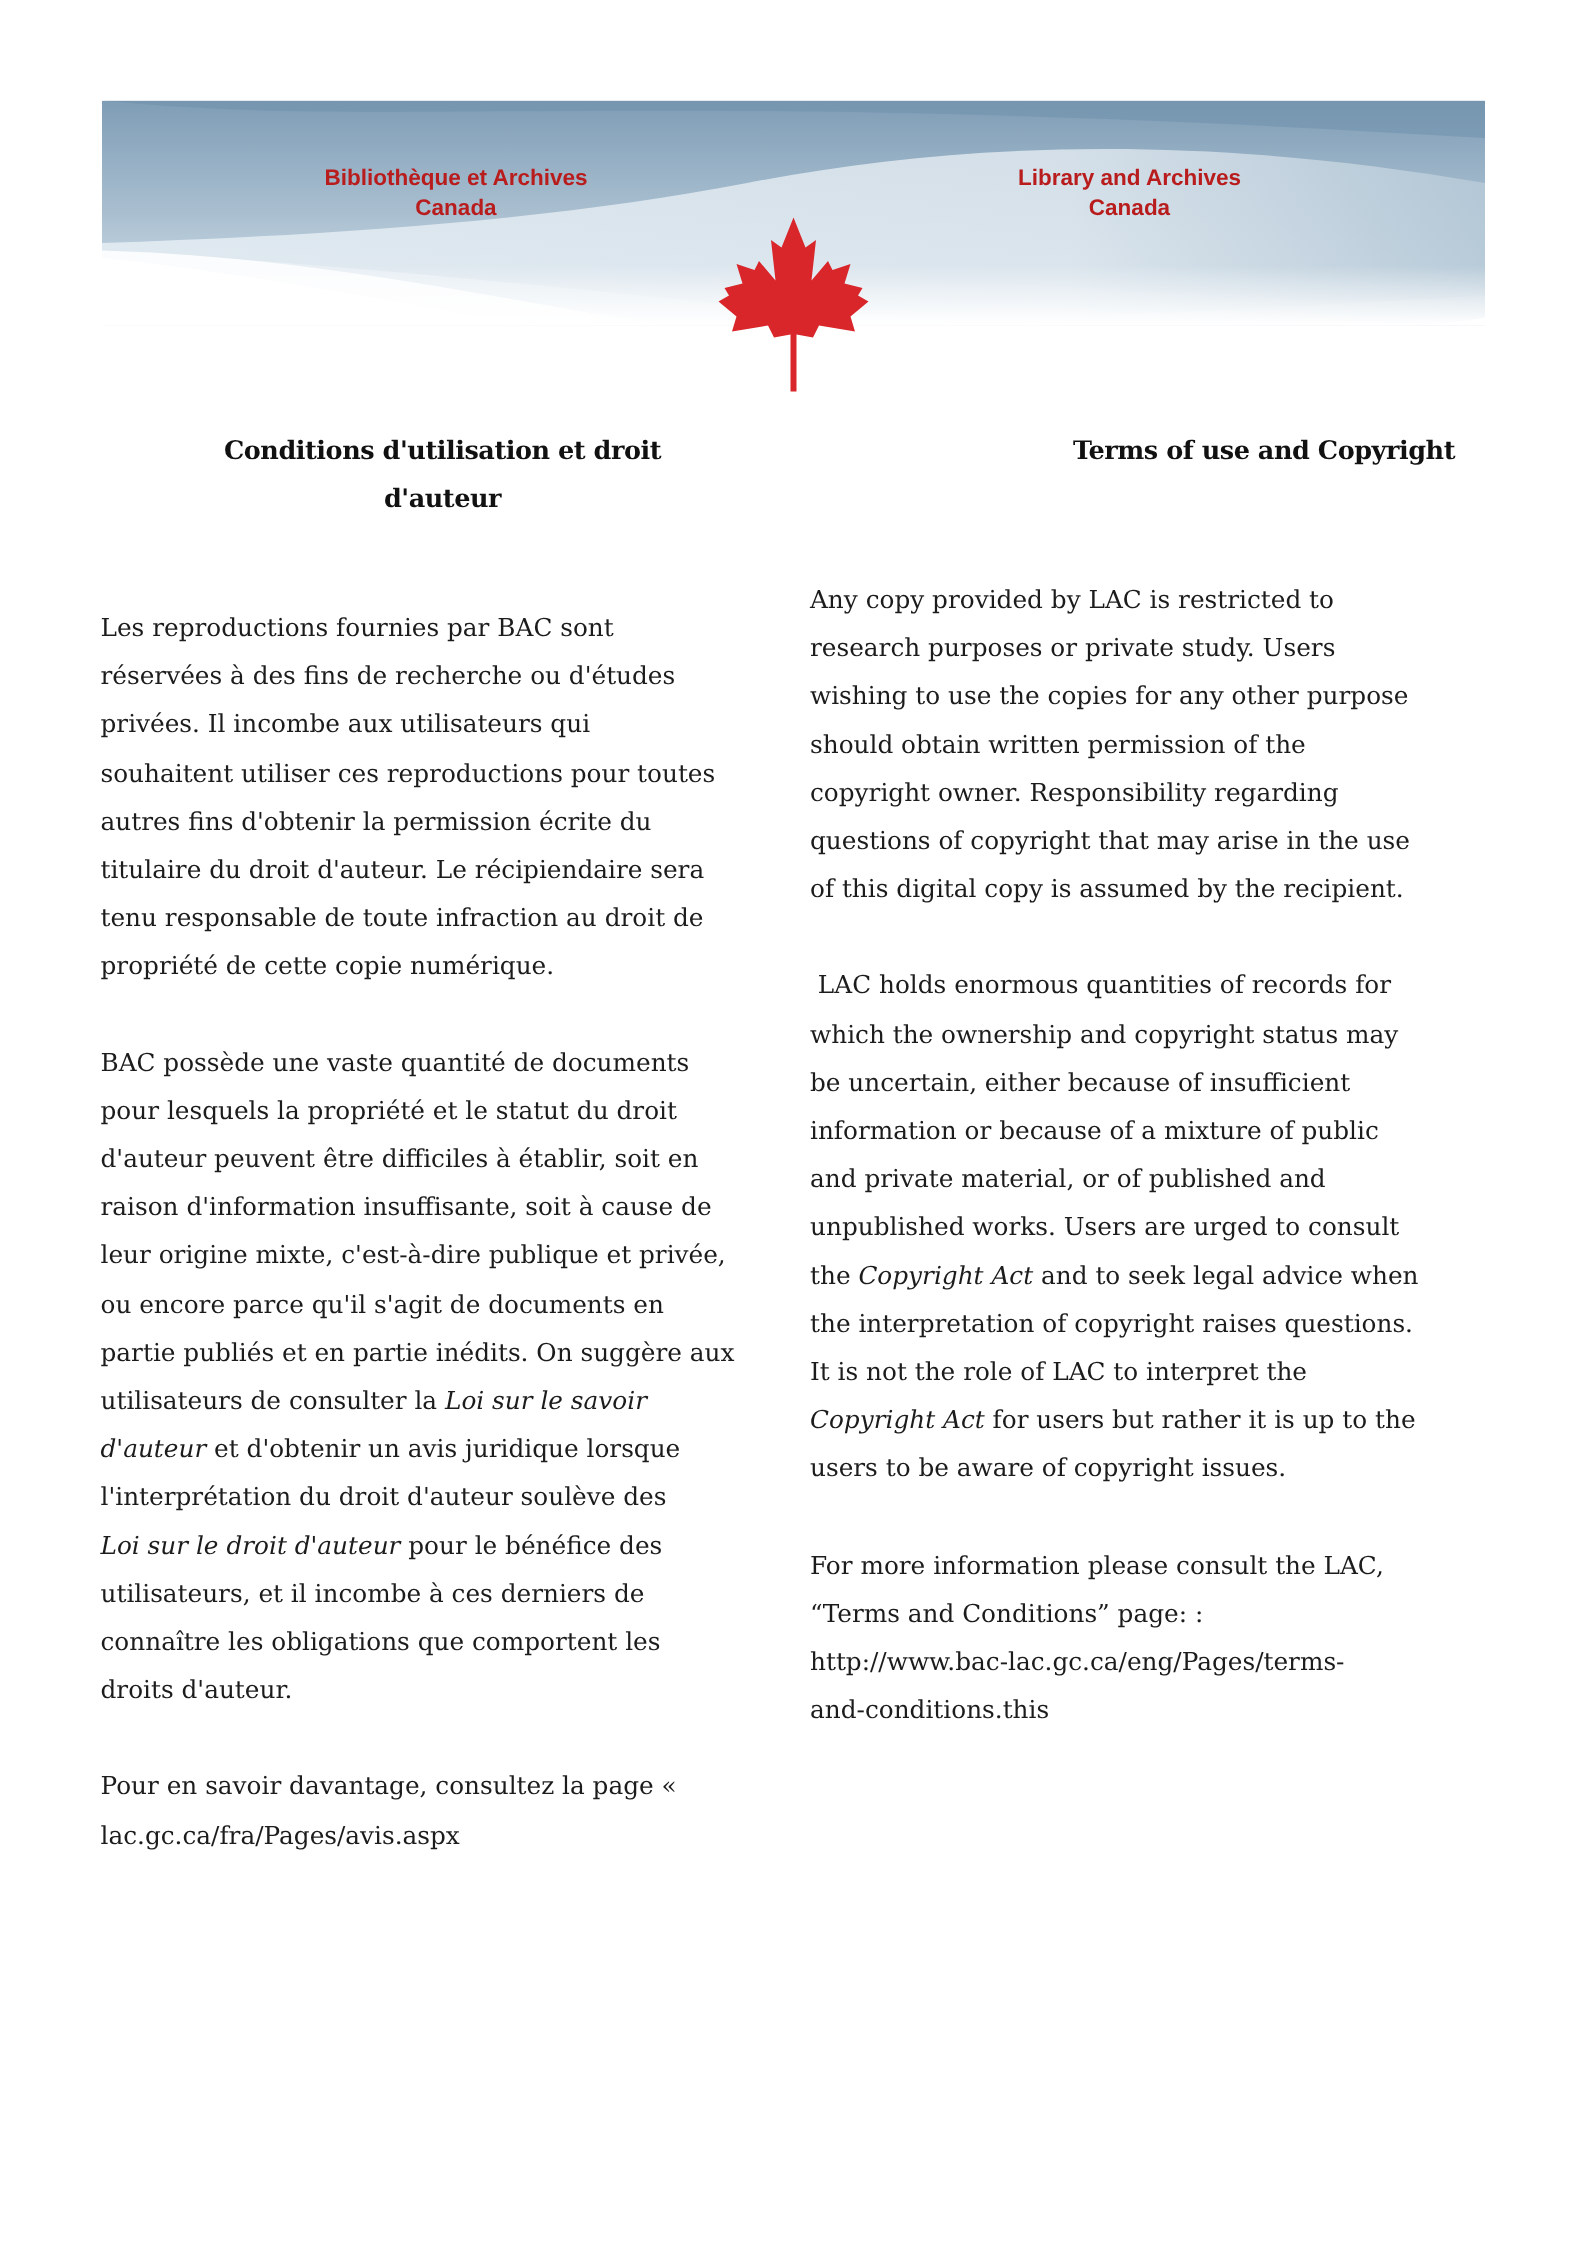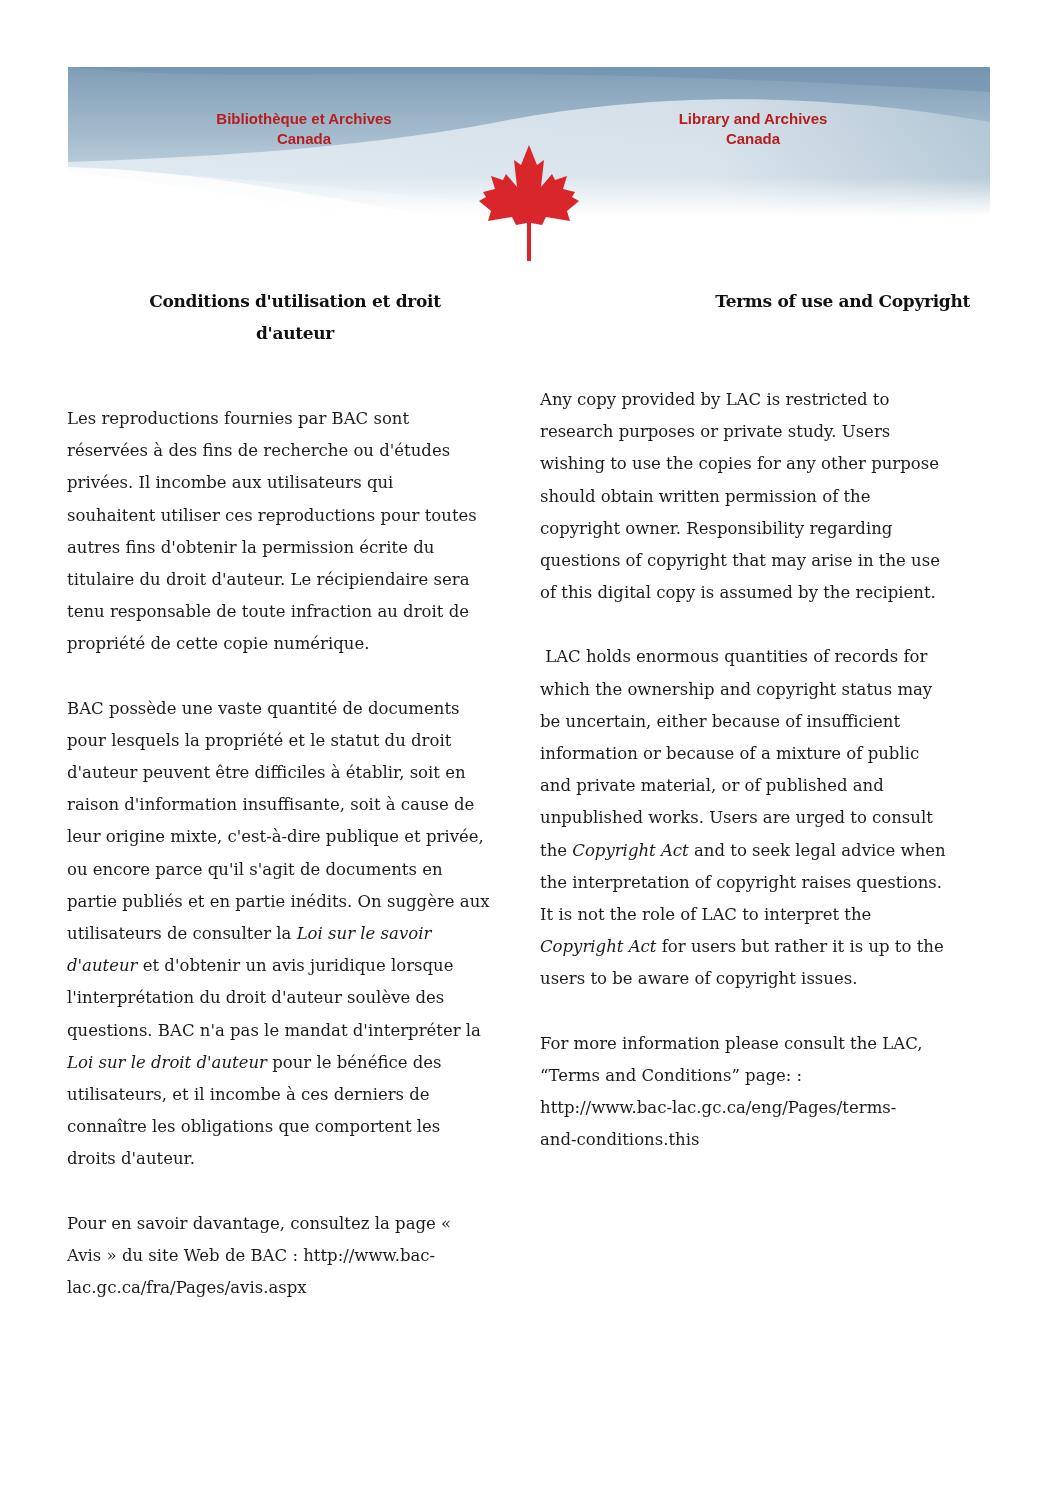--- a/index.html
+++ b/index.html
@@ -149,29 +149,27 @@
     <span class="line">BAC possède une vaste quantité de documents</span>
     <span class="line">pour lesquels la propriété et le statut du droit</span>
     <span class="line">d'auteur peuvent être difficiles à établir, soit en</span>
     <span class="line">raison d'information insuffisante, soit à cause de</span>
     <span class="line">leur origine mixte, c'est-à-dire publique et privée,</span>
     <span class="line">ou encore parce qu'il s'agit de documents en</span>
     <span class="line">partie publiés et en partie inédits. On suggère aux</span>
     <span class="line"><span>utilisateurs de consulter la </span><em>Loi sur le savoir</em></span>
     <span class="line"><em>d'auteur</em><span> et d'obtenir un avis juridique lorsque</span></span>
     <span class="line">l'interprétation du droit d'auteur soulève des</span>
-    <span class="line">questions. BAC n'a pas le mandat d'interpréter la</span>
     <span class="line"><em>Loi sur le droit d'auteur</em><span> pour le bénéfice des</span></span>
     <span class="line">utilisateurs, et il incombe à ces derniers de</span>
     <span class="line">connaître les obligations que comportent les</span>
     <span class="line">droits d'auteur.</span>
   </p>
   <p>
     <span class="line">Pour en savoir davantage, consultez la page «</span>
-    <span class="line">Avis » du site  Web de BAC : http://www.bac-</span>
     <span class="line">lac.gc.ca/fra/Pages/avis.aspx</span>
   </p>
 </div>
 
 <div class="col en">
   <p>
     <span class="line">Any copy provided by LAC is restricted to</span>
     <span class="line">research purposes or private study. Users</span>
     <span class="line">wishing to use the copies for any other purpose</span>
     <span class="line">should obtain written permission of the</span>

